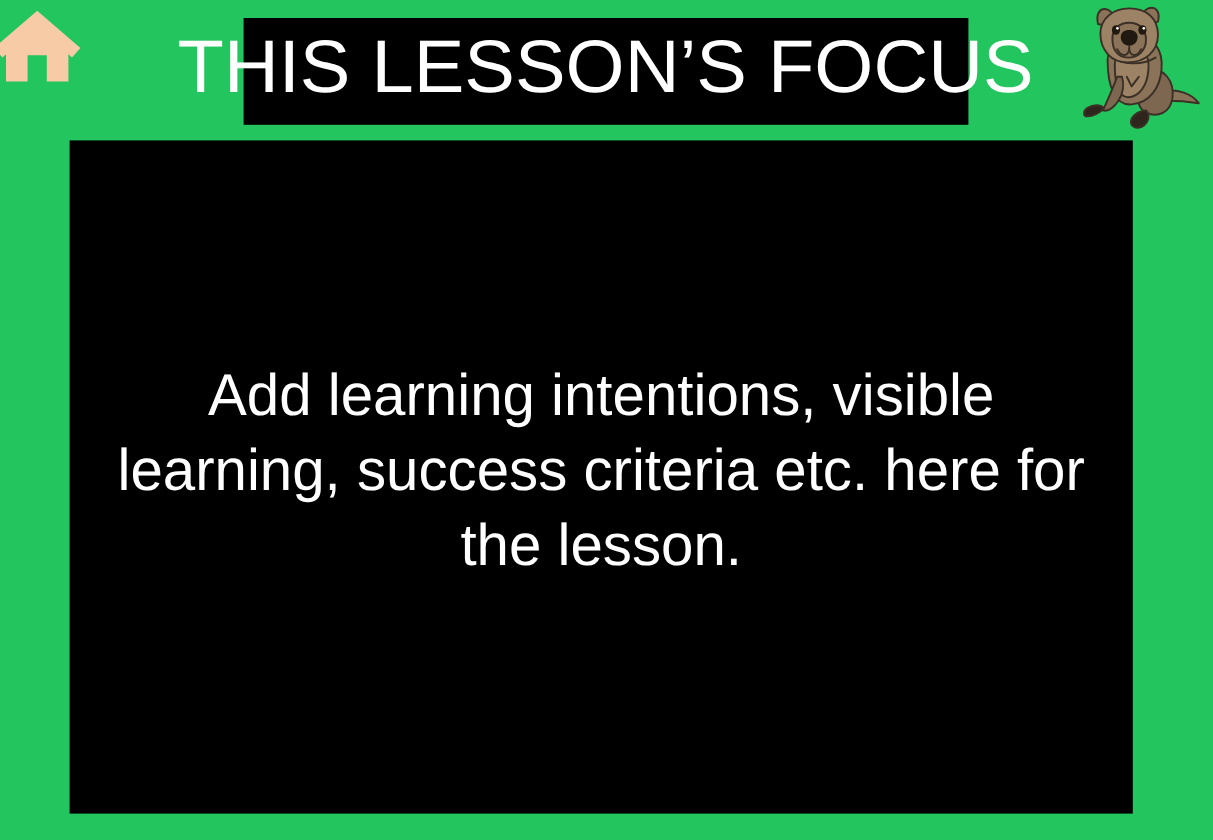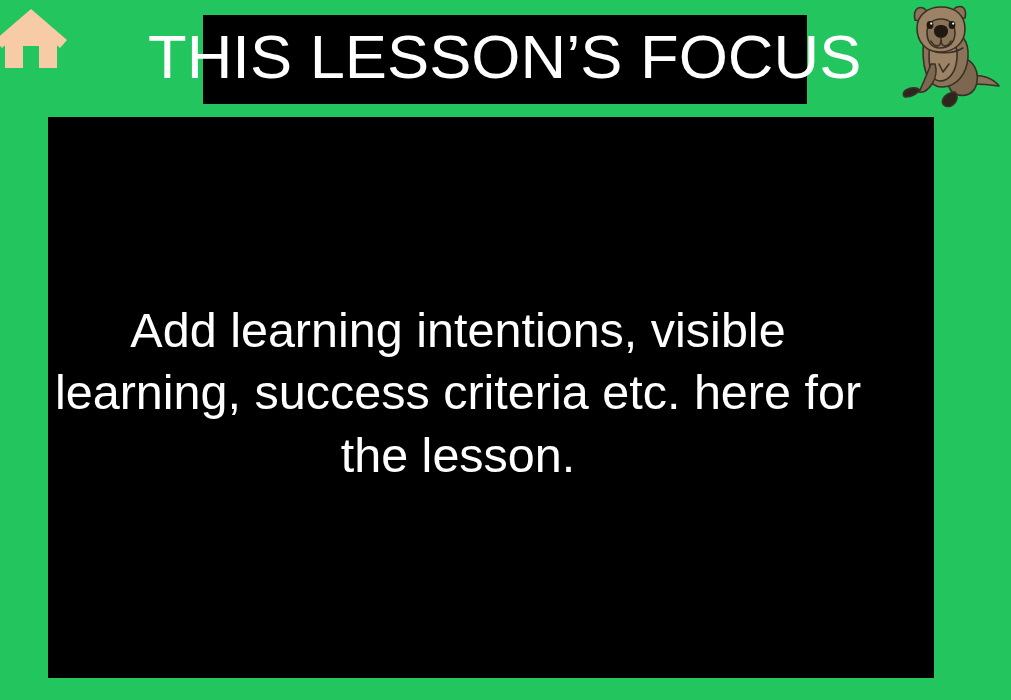--- a/index.html
+++ b/index.html
@@ -61,28 +61,28 @@
     position: absolute;
     left: 893px;
     top: 2px;
     width: 114px;
     height: 110px;
   }
 
   
   #content-box {
     position: absolute;
-    left: 48px;
+    left: 58px;
     top: 117px;
     width: 886px;
     height: 561px;
     background: #000000;
     display: flex;
     align-items: center;
-    justify-content: flex-start;
+    justify-content: center;
   }
   #content-text {
     color: #ffffff;
     font-family: "Liberation Sans", sans-serif;
     font-size: 49px;
     font-weight: 400;
     line-height: 1.27;
     text-align: center;
     width: 820px;
     position: relative;

